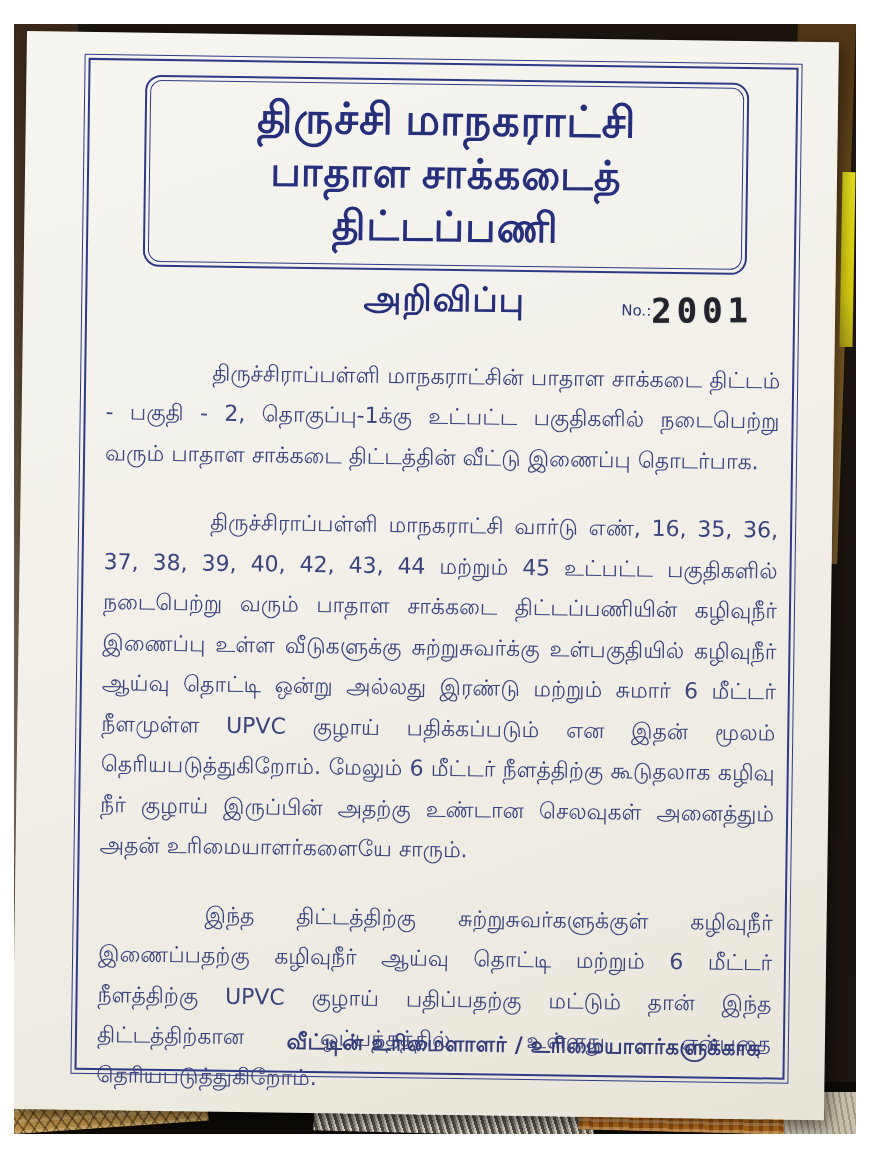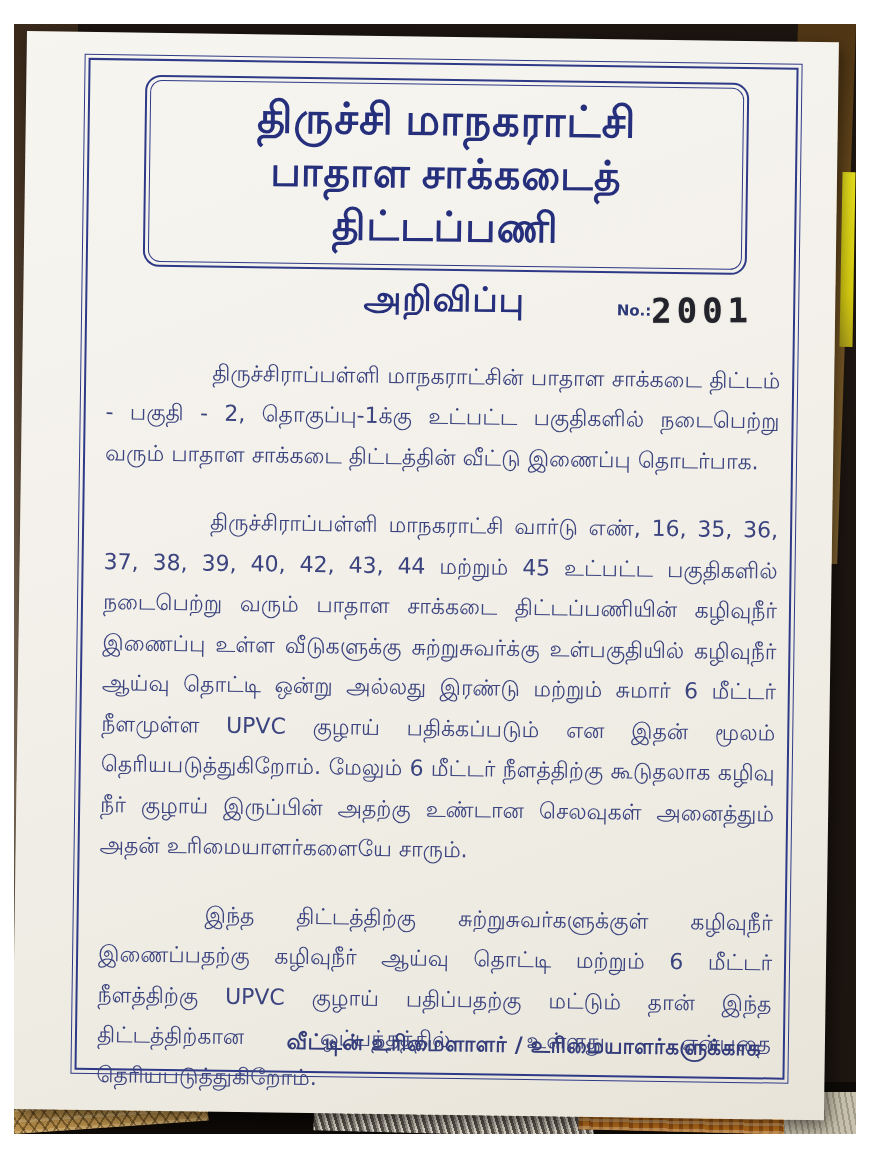--- a/index.html
+++ b/index.html
@@ -89,21 +89,21 @@
     font-weight:bold;color:#252f7c;line-height:1.28;letter-spacing:1px;
   }
   .title-line1{font-size:43px;}
   .title-line2{font-size:41px;}
   .notice-row{position:relative;margin-top:10px;height:48px;}
   .notice-heading{
     text-align:center;font-size:34px;font-weight:bold;color:#252f7c;
     font-family:"Liberation Serif","DejaVu Serif",serif;letter-spacing:1px;
   }
   .stamp{position:absolute;right:28px;top:6px;white-space:nowrap;}
-  .stamp-label{font-size:15px;font-weight:bold;color:#2c3878;vertical-align:6px;}
+  .stamp-label{font-size:15px;font-weight:normal;color:#2c3878;vertical-align:6px;}
   .stamp-number{
     font-family:"DejaVu Sans Mono",monospace;font-size:34px;font-weight:bold;
     color:#23232c;letter-spacing:5px;transform:rotate(-1deg);display:inline-block;
     text-shadow:0 0 1px rgba(30,30,40,.5);
   }
   .para{
     font-size:22px;line-height:1.84;text-align:justify;color:#3c447f;
     text-indent:106px;margin:28px 0 0 0;
   }
   .sig-block{margin-top:16px;}

